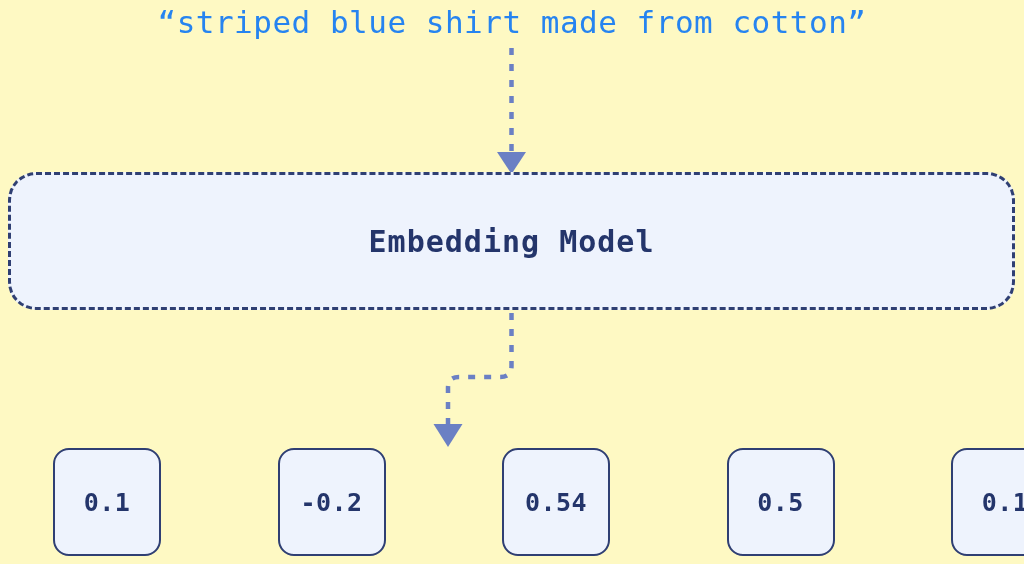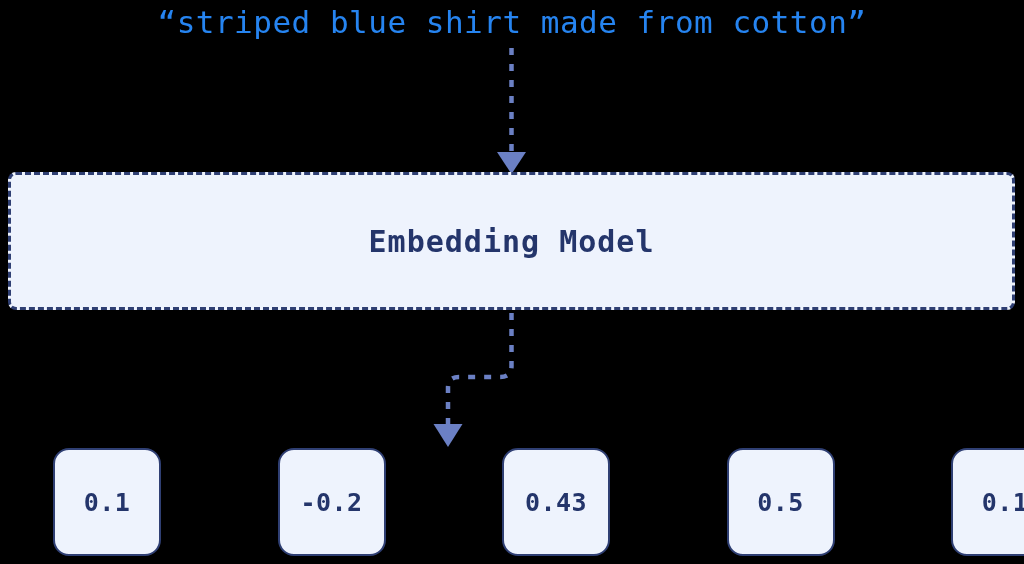--- a/index.html
+++ b/index.html
@@ -12,21 +12,21 @@
     height: 564px;
     font-family: "DejaVu Sans Mono", "Liberation Mono", monospace;
     overflow: hidden;
     position: relative;
   }
 
   #diagram {
     position: relative;
     width: 1024px;
     height: 564px;
-    background: #000000;
+    background: #fef9c3;
   }
 
   
   .query-text {
     position: absolute;
     left: 0;
     top: 4px;
     width: 1024px;
     text-align: center;
     font-family: "DejaVu Sans Mono", "Liberation Mono", monospace;
@@ -49,21 +49,21 @@
 
   
   .model-box {
     position: absolute;
     left: 8px;
     top: 172px;
     width: 1007px;
     height: 138px;
     box-sizing: border-box;
     border: 3px dashed #2f3f73;
-    border-radius: 8px;
+    border-radius: 28px;
     background: #eef3fd;
     display: flex;
     align-items: center;
     justify-content: center;
   }
   .model-label {
     font-family: "DejaVu Sans Mono", "Liberation Mono", monospace;
     font-size: 30px;
     font-weight: 700;
     letter-spacing: 1px;
@@ -126,21 +126,21 @@
   </div>
 
   <div class="vector-row">
     <div class="vector-cell">
       <span class="vector-value">0.1</span>
     </div>
     <div class="vector-cell">
       <span class="vector-value">-0.2</span>
     </div>
     <div class="vector-cell">
-      <span class="vector-value">0.43</span>
+      <span class="vector-value">0.54</span>
     </div>
     <div class="vector-cell">
       <span class="vector-value">0.5</span>
     </div>
     <div class="vector-cell">
       <span class="vector-value">0.1</span>
     </div>
   </div>
 
 </div>

